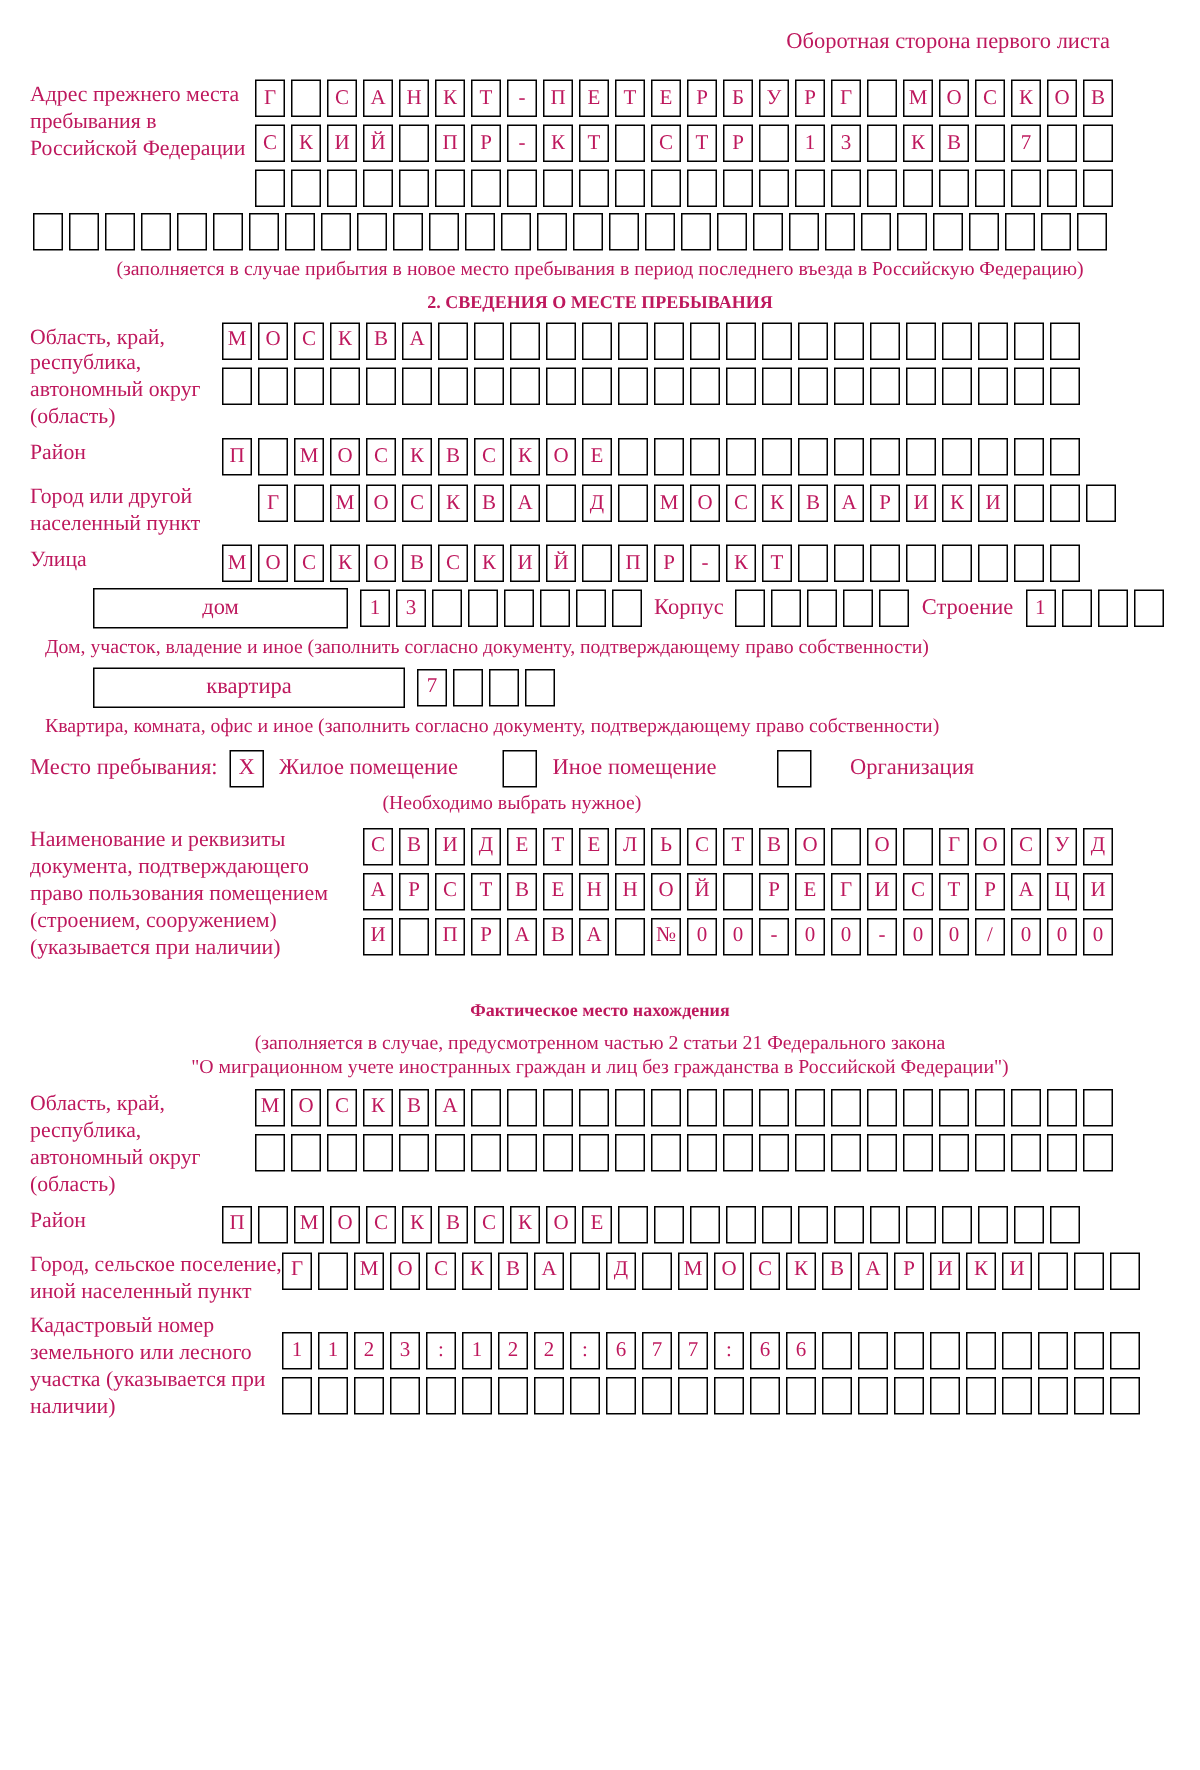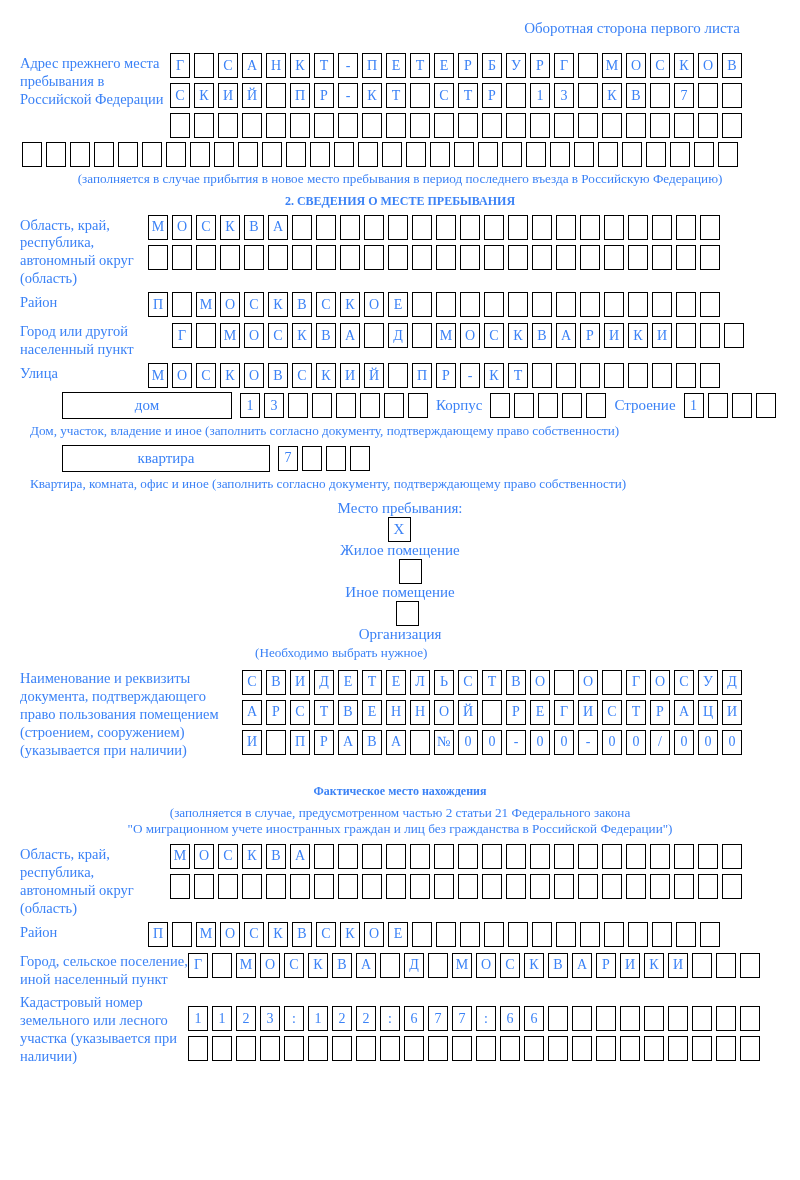--- a/index.html
+++ b/index.html
@@ -1,37 +1,37 @@
 <!DOCTYPE html>
 <html><head>
 <meta charset="utf-8">
 <style>
   html,body{margin:0;padding:0;background:#fff;}
   .page{
     width:800px;height:1180px;box-sizing:border-box;
     padding:10px 20px 0 20px;overflow:hidden;position:relative;
-    font-family:"Liberation Serif",serif;color:#3b82f6;background:#fff;
+    font-family:"Liberation Serif",serif;color:#be185d;background:#fff;
   }
   .hdr-note{text-align:right;padding-right:40px;font-size:15px;margin:10px 0 16px 0;}
   .frow{display:flex;align-items:flex-start;margin-bottom:4px;}
   .flabel{font-size:14.5px;line-height:1.24;padding-top:2px;flex-shrink:0;}
   .rows{display:flex;flex-direction:column;gap:5px;}
   .cells{display:flex;gap:4px;}
   .cell{
     flex:0 0 20px;width:20px;height:25px;box-sizing:border-box;
     border:1.6px solid #000;display:flex;align-items:center;justify-content:center;
     font-size:14px;background:#fff;
   }
   .caption{font-size:13.2px;line-height:1.25;}
   .center{text-align:center;}
   .sec-title{font-weight:bold;text-align:center;font-size:12px;margin:6px 0 6px 0;}
   .wide-box{height:27px;box-sizing:border-box;border:1.6px solid #000;
     display:flex;align-items:center;justify-content:center;font-size:15px;background:#fff;margin-left:36px;}
   .inline-lab{font-size:15px;margin:3px 8px 0 8px;white-space:nowrap;}
-  .stay-row{display:flex;align-items:center;font-size:15px;margin:8px 0 2px 0;flex-direction:column;}
+  .stay-row{display:flex;align-items:center;font-size:15px;margin:8px 0 2px 0;}
   .cb{width:23px;height:25px;box-sizing:border-box;border:1.6px solid #000;
     display:flex;align-items:center;justify-content:center;font-size:15px;margin:0 10px 0 8px;}
   .stamp-wrap{margin-left:368px;width:392px;text-align:center;margin-top:6px;}
   .stamp-box{width:358px;height:175px;box-sizing:border-box;border:1.8px solid #000;margin:0 auto 6px auto;background:#fff;}
   .mt2{margin-top:2px}.mt4{margin-top:4px}
 </style>
 </head>
 <body>
 
 <div class="page">

